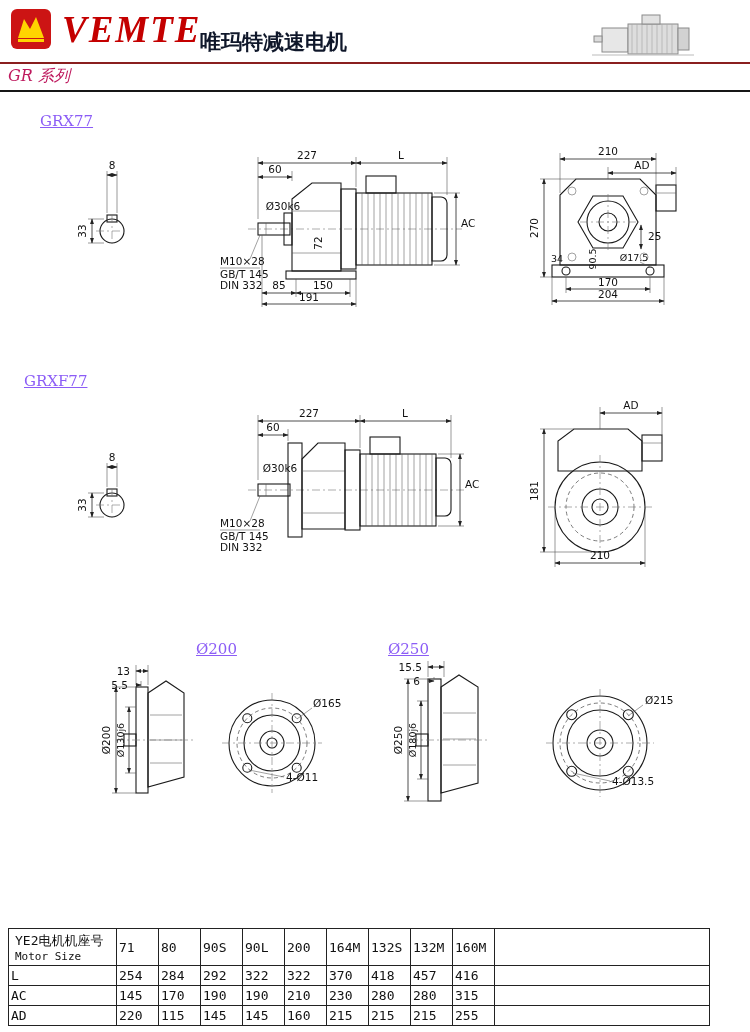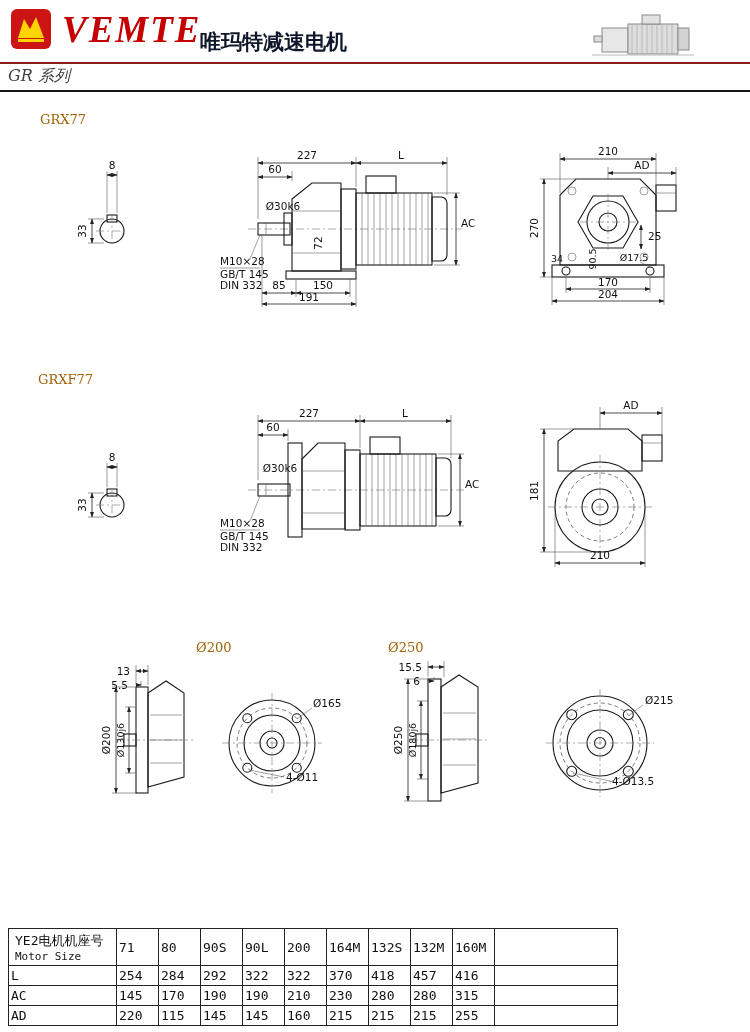--- a/index.html
+++ b/index.html
@@ -3,35 +3,35 @@
 <meta charset="utf-8">
 <style>
   html,body{margin:0;padding:0;background:#f2f2f2;}
   .page{position:relative;width:750px;height:1032px;background:#fff;font-family:"DejaVu Sans",sans-serif;overflow:hidden;margin:0 auto;padding-left:44px;}
   
   .hdr{position:absolute;left:0;top:0;width:750px;height:62px;border-bottom:2px solid #8a1f1f;background:#fff;}
   .logo{position:absolute;left:10px;top:8px;}
   .brand{position:absolute;left:62px;top:8px;font-family:"Liberation Serif",serif;font-weight:700;font-size:37px;color:#c40000;letter-spacing:2px;font-style:italic;}
   .brand-cn{position:absolute;left:200px;top:28px;font-size:21px;font-weight:700;color:#0f172a;}
   .thumb{position:absolute;left:590px;top:10px;}
-  .series{position:absolute;left:8px;top:66px;font-family:"DejaVu Serif",serif;font-style:italic;font-size:16px;color:#404040;}
+  .series{position:absolute;left:8px;top:66px;font-family:"DejaVu Serif",serif;font-style:italic;font-size:16px;color:#be185d;}
   .rule2{position:absolute;left:0;top:90px;width:750px;height:0;border-top:2px solid #161616;}
-  .sect-title{position:absolute;font-family:"DejaVu Serif",serif;font-size:13px;color:#a16207;}
+  .sect-title{position:absolute;font-family:"DejaVu Serif",serif;font-size:15px;color:#8b5cf6;text-decoration:underline;}
   .draw{position:absolute;left:0;}
   
   svg text{font-family:"DejaVu Sans",sans-serif;font-size:10.5px;fill:#111;}
   svg text.s9{font-size:9.5px;}
   .ln{stroke:#1a1a1a;stroke-width:1.1;fill:none;}
   .thin{stroke:#555;stroke-width:.55;fill:none;}
   .ext{stroke:#555;stroke-width:.6;fill:none;}
   .dim{stroke:#222;stroke-width:.8;fill:none;}
   .cl{stroke:#777;stroke-width:.6;fill:none;stroke-dasharray:8 3 2 3;}
   .dsh{stroke:#444;stroke-width:.7;fill:none;stroke-dasharray:4 3;}
   
-  .mt{position:absolute;left:8px;top:928px;width:610px;border-collapse:collapse;table-layout:fixed;
+  .mt{position:absolute;left:8px;top:928px;width:702px;border-collapse:collapse;table-layout:fixed;
       font-family:"DejaVu Sans Mono","DejaVu Sans",monospace;font-size:13px;color:#111;}
   .mt td{border:1px solid #222;padding:0 2px;height:19px;}
   .mt tr.h td{height:36px;}
   .mt td.lbl{text-align:left;padding-left:6px;}
   .mt td.lbl .en{font-size:11px;}
 </style>
 </head>
 <body>
 
 <div class="page">
@@ -174,21 +174,21 @@
       <line x1="650" y1="162" x2="650" y2="178" class="ext"></line>
       <line x1="566" y1="174" x2="650" y2="174" class="dim" marker-start="url(#ar1)" marker-end="url(#ar1)"></line>
       <text x="608" y="171" text-anchor="middle">170</text>
       <line x1="552" y1="162" x2="552" y2="190" class="ext"></line>
       <line x1="664" y1="162" x2="664" y2="190" class="ext"></line>
       <line x1="552" y1="186" x2="664" y2="186" class="dim" marker-start="url(#ar1)" marker-end="url(#ar1)"></line>
       <text x="608" y="183" text-anchor="middle">204</text>
     </g>
   </svg>
 
-  <div class="sect-title" style="left:38px;top:372px">GRXF77</div>
+  <div class="sect-title" style="left:24px;top:372px">GRXF77</div>
 
   <svg class="draw" style="top:375px" width="750" height="200" viewBox="0 0 750 200">
     <defs>
       <marker id="ar2" viewBox="0 0 10 10" refX="9" refY="5" markerWidth="7" markerHeight="7" orient="auto-start-reverse">
         <path d="M0,1.5 L10,5 L0,8.5 z" fill="#222"></path>
       </marker>
       <pattern id="hx2" width="5" height="5" patternTransform="rotate(45)" patternUnits="userSpaceOnUse">
         <line x1="0" y1="0" x2="0" y2="5" stroke="#555" stroke-width="1"></line>
       </pattern>
     </defs>

